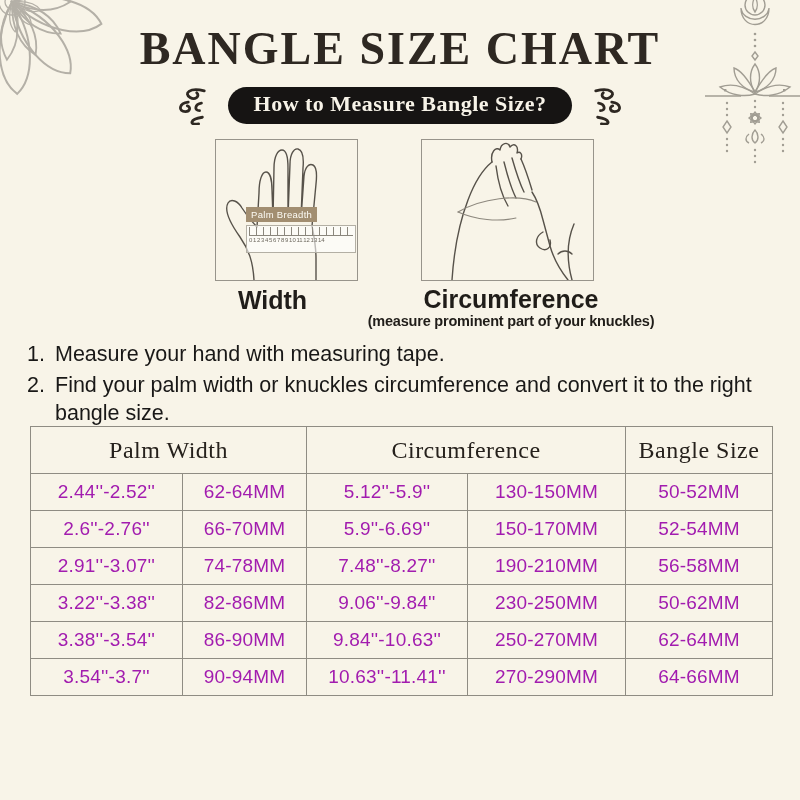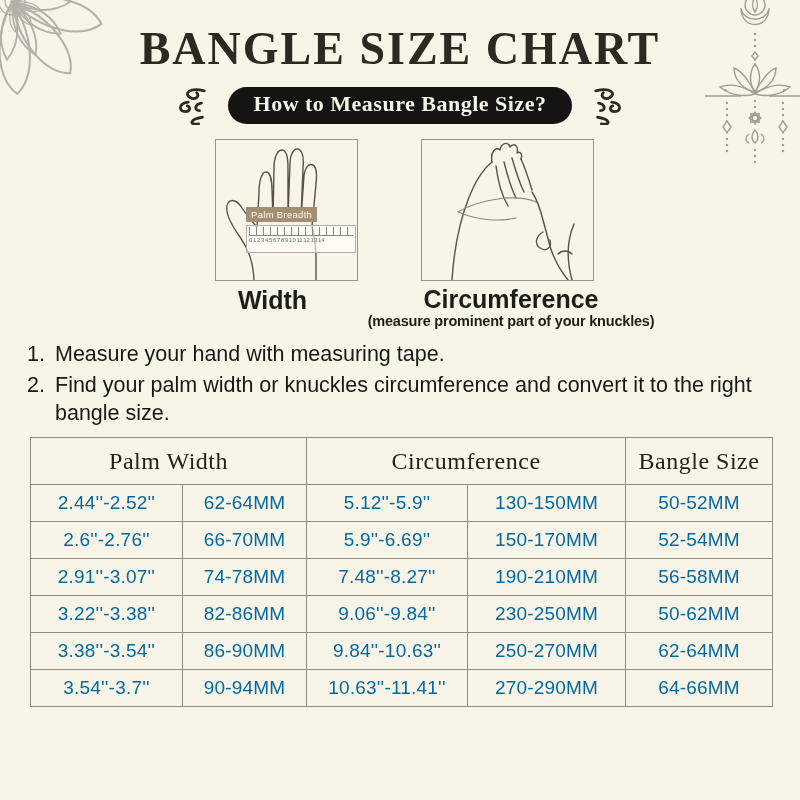--- a/index.html
+++ b/index.html
@@ -68,33 +68,33 @@
   .caption-sub{font-weight:bold;font-size:14.5px;margin-top:1px;letter-spacing:-0.2px;}
 
   .instructions{
     position:absolute;left:27px;top:340px;width:733px;
     font-size:21.5px;line-height:28px;color:#191817;
   }
   .instr-item{padding-left:28px;margin-bottom:3px;}
   .instr-num{display:inline-block;width:28px;margin-left:-28px;}
 
   .size-table{
-    position:absolute;left:30px;top:437px;width:742px;
+    position:absolute;left:30px;top:426px;width:742px;
     border-collapse:collapse;table-layout:fixed;
   }
   .size-table th,.size-table td{
     border:1px solid var(--table-border,#8f8c83);
     text-align:center;vertical-align:middle;padding:0;
   }
   .size-table thead th{
     font-family:"Liberation Serif",serif;font-weight:normal;
     font-size:24px;color:#26211c;height:46px;letter-spacing:0.5px;
   }
   .size-table tbody td{
-    font-size:19px;color:#0369a1;height:36px;letter-spacing:0.2px;
+    font-size:19px;color:#a21caf;height:36px;letter-spacing:0.2px;
   }
 </style>
 </head>
 <body>
 
 <svg class="deco deco-mandala" width="130" height="130" viewBox="0 0 130 130" fill="none" stroke="#b4b0a7">
   <g stroke-width="2">
     <path d="M18,10 C58,-14 96,-8 110,8 C96,26 58,32 18,10 Z" transform="rotate(15 18 10)"></path>
     <path d="M18,10 C58,-14 96,-8 110,8 C96,26 58,32 18,10 Z" transform="rotate(52 18 10)"></path>
     <path d="M18,10 C58,-14 96,-8 110,8 C96,26 58,32 18,10 Z" transform="rotate(88 18 10)"></path>

